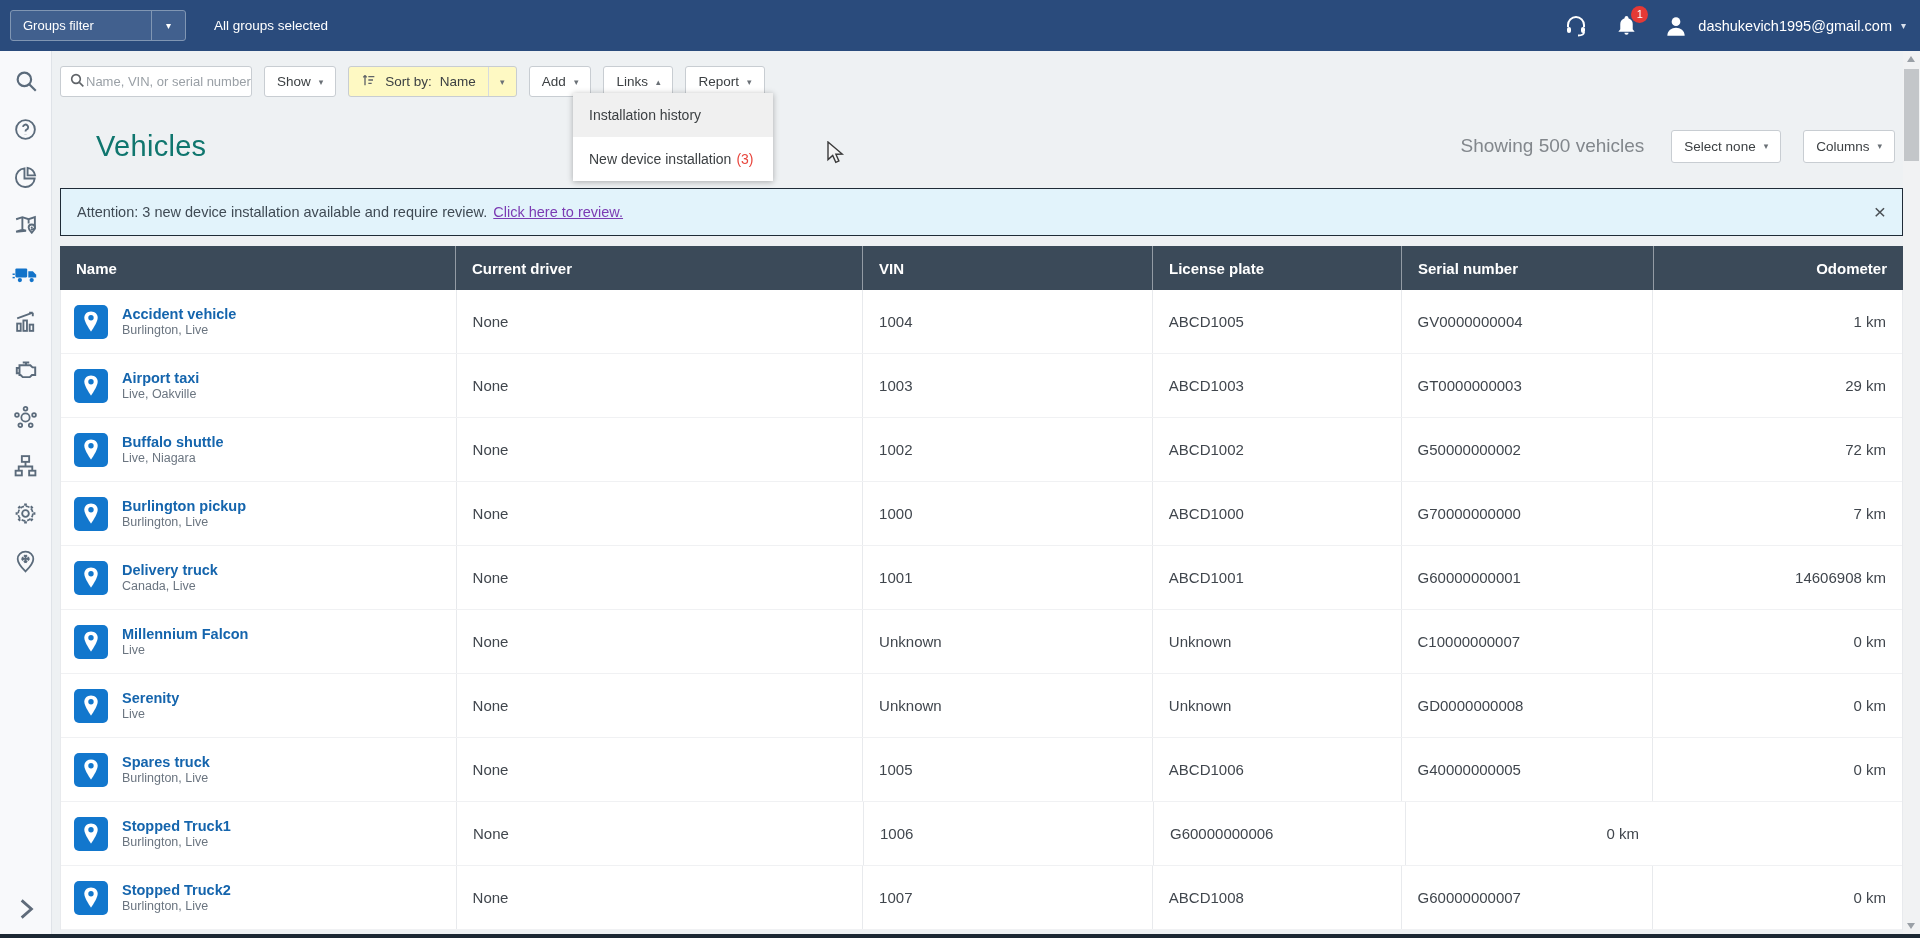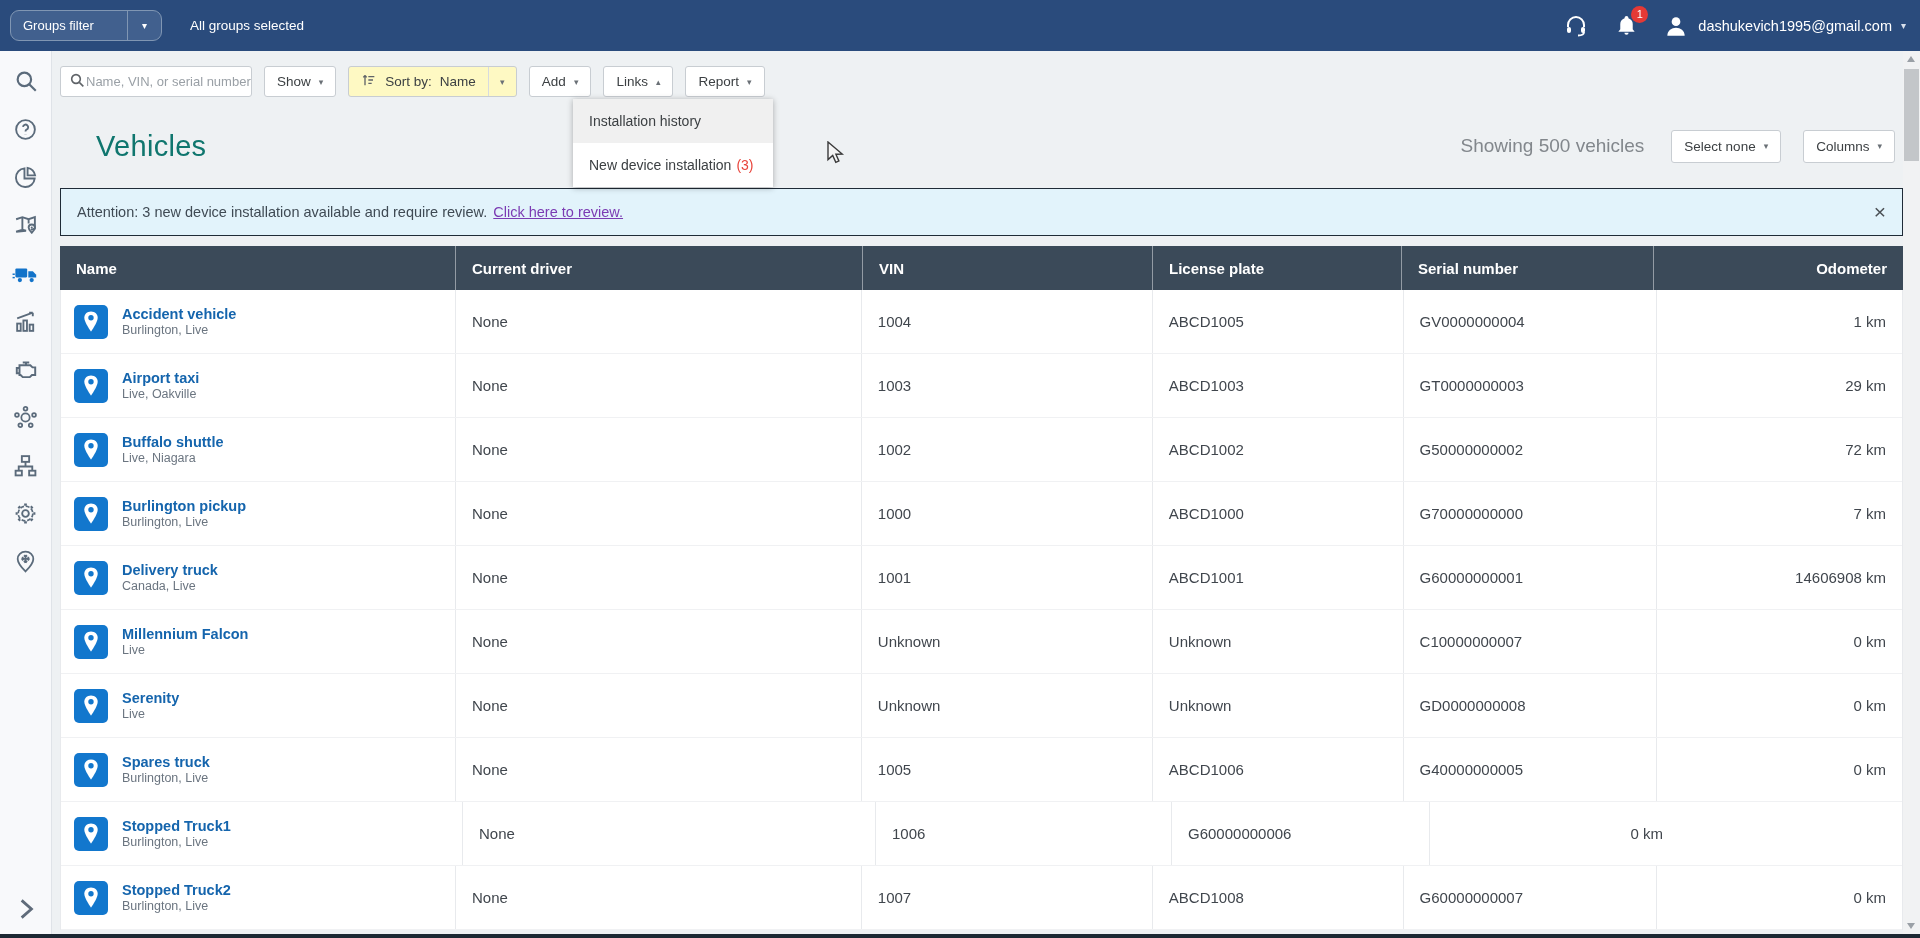--- a/index.html
+++ b/index.html
@@ -1,21 +1,21 @@
 <!DOCTYPE html>
 <html><head>
 <meta charset="utf-8">
 <style>
   * { margin:0; padding:0; box-sizing:border-box; }
   html,body { width:1920px; height:938px; overflow:hidden; }
   body { font-family:"Liberation Sans", sans-serif; background:#eef1f3; position:relative; color:#3c4043; }
 
   
   .topbar { position:absolute; top:0; left:0; width:1920px; height:51px; background:#2a4b7c; display:flex; align-items:center; z-index:30; }
-  .groups-btn { margin-left:10px; height:31px; width:152px; background:#41608e; border:1px solid #8096b3; border-radius:9px; display:flex; align-items:stretch; color:#fff; font-size:13px; cursor:pointer; }
+  .groups-btn { margin-left:10px; height:31px; width:176px; background:#41608e; border:1px solid #8096b3; border-radius:3px; display:flex; align-items:stretch; color:#fff; font-size:13px; cursor:pointer; }
   .groups-btn .gb-label { flex:1; display:flex; align-items:center; padding-left:12px; }
   .groups-btn .gb-caret { width:34px; display:flex; align-items:center; justify-content:center; border-left:1px solid #8096b3; font-size:10px; color:#fff; }
   .groups-status { color:#fff; font-size:13.5px; margin-left:28px; }
   .topbar-right { position:absolute; right:14px; top:0; height:51px; display:flex; align-items:center; gap:24px; }
   .tb-icon { position:relative; width:26px; height:26px; display:flex; align-items:center; justify-content:center; cursor:pointer; }
   .badge { position:absolute; top:-7px; right:-9px; min-width:17px; height:17px; border-radius:9px; background:#e53935; color:#fff; font-size:11px; display:flex; align-items:center; justify-content:center; padding:0 3px; }
   .user-chip { display:flex; align-items:center; gap:9px; color:#fff; font-size:14.5px; cursor:pointer; }
   .user-caret { font-size:10px; color:#d8e0ec; }
 
   
@@ -49,35 +49,35 @@
   .banner .close-x { position:absolute; right:16px; top:0; height:100%; display:flex; align-items:center; font-size:21px; color:#4a4f54; cursor:pointer; }
 
   
   .vtable { margin:10px 0 0 8px; width:1843px; }
   .thead { display:flex; height:44px; background:#3b4a59; color:#fff; font-size:15px; font-weight:bold; align-items:center; }
   .thead .hcell { height:100%; display:flex; align-items:center; padding-left:16px; }
   .thead .hcell + .hcell { border-left:1px solid rgba(255,255,255,.45); }
   .tbody { background:#fff; border-left:1px solid #e8eaed; border-right:1px solid #e8eaed; }
   .trow { display:flex; height:64px; border-bottom:1px solid #f0f1f3; background:#fff; }
   .cell { display:flex; align-items:center; padding-left:16px; font-size:15px; color:#40464d; }
-  .cell + .cell { border-left:1px solid #e8eaed;margin-left:6px; }
+  .cell + .cell { border-left:1px solid #e8eaed; }
   .c-name   { width:395px; padding-left:13px; gap:14px; }
   .c-driver { width:407px; }
   .c-vin    { width:290px; }
   .c-plate  { width:249px; }
   .c-serial { width:252px; }
   .c-odo    { width:250px; justify-content:flex-end; padding-right:16px; padding-left:0; }
   .hcell.c-odo { justify-content:flex-end; }
   .vicon { width:34px; height:34px; flex:0 0 34px; }
   .ntext { display:flex; flex-direction:column; line-height:1.25; }
   .vname { color:#1565ad; font-weight:bold; font-size:14.5px; text-decoration:none; cursor:pointer; }
   .vsub { color:#6b7580; font-size:12.5px; }
 
   
-  .menu { position:absolute; left:573px; top:99px; width:200px; background:#fff; box-shadow:0 1px 6px rgba(0,0,0,.3); z-index:40; }
+  .menu { position:absolute; left:573px; top:93px; width:200px; background:#fff; box-shadow:0 1px 6px rgba(0,0,0,.3); z-index:40; }
   .menu-item { height:44px; display:flex; align-items:center; padding:0 16px; font-size:14px; color:#3c4043; cursor:pointer; white-space:nowrap; }
   .menu-item.hover { background:#f0f0f0; }
   .menu-item .count { color:#e8453c; margin-left:5px; }
 
   
   .scrollbar { position:absolute; top:51px; right:0; width:17px; bottom:4px; background:#f1f2f3; z-index:25; }
   .sb-up { position:absolute; top:5px; left:4px; width:0; height:0; border-left:4.5px solid transparent; border-right:4.5px solid transparent; border-bottom:6px solid #9aa0a6; }
   .sb-down { position:absolute; bottom:5px; left:4px; width:0; height:0; border-left:4.5px solid transparent; border-right:4.5px solid transparent; border-top:6px solid #9aa0a6; }
   .sb-thumb { position:absolute; top:18px; left:1px; width:15px; height:92px; background:#c3c6c9; }
 

